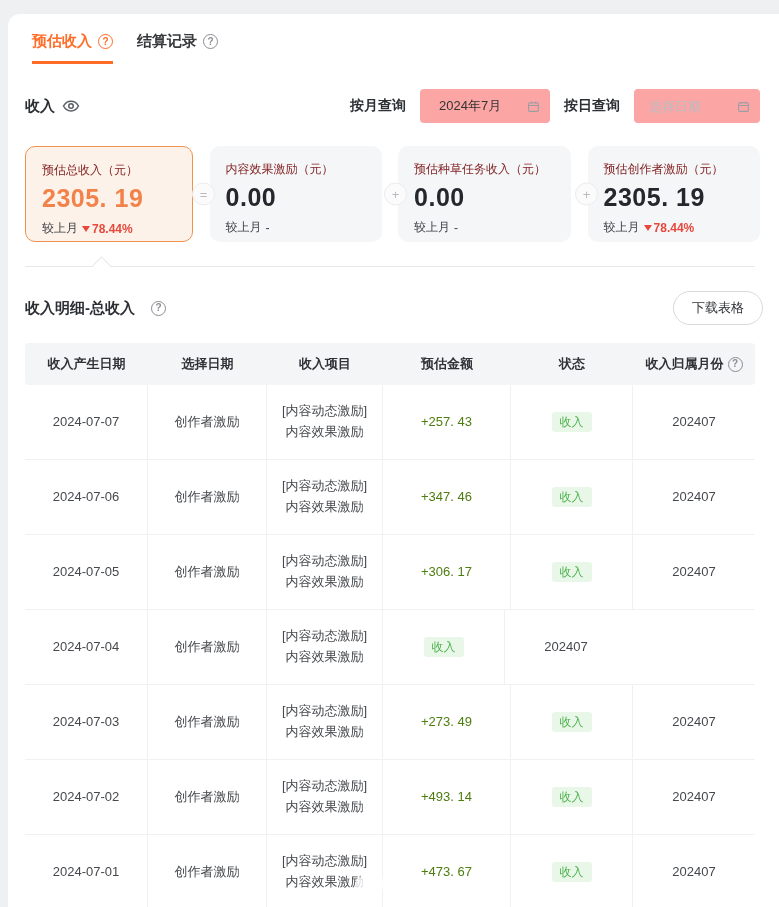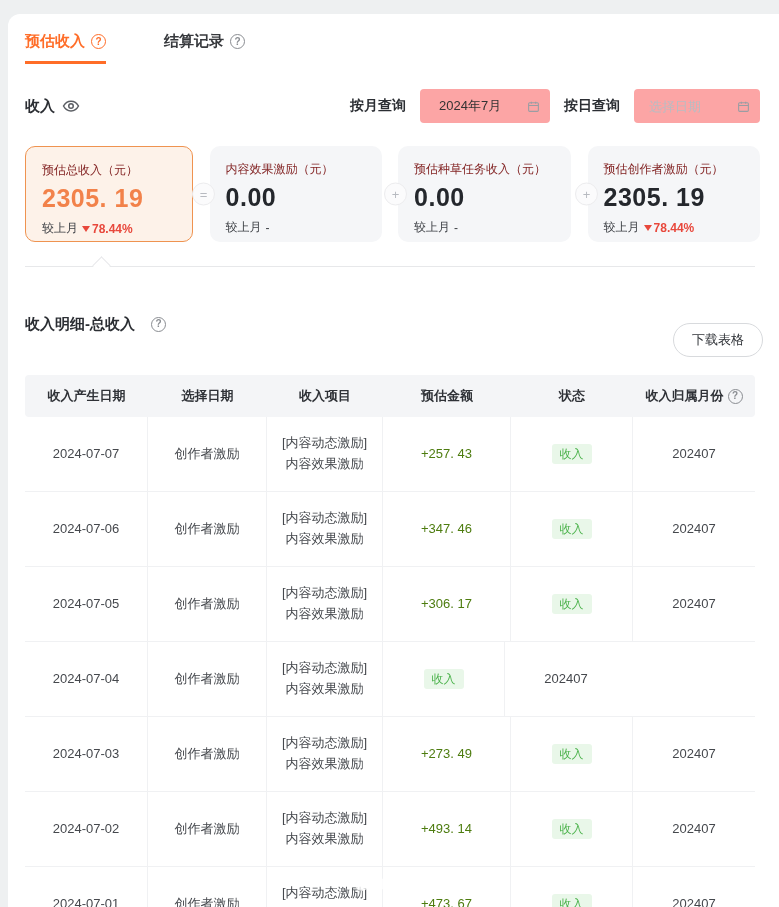--- a/index.html
+++ b/index.html
@@ -20,21 +20,21 @@
   .panel{
     position:relative;
     margin:14px 0 0 8px;
     width:771px;height:893px;
     background:#fff;
     border-radius:12px 0 0 0;
     padding:18px 19px 0 17px;
     overflow:hidden;
   }
   
-  .tabs{display:flex;gap:58px;align-items:flex-start;}
+  .tabs{display:flex;gap:24px;align-items:flex-start;margin-left:7px;}
   .tab{display:flex;align-items:center;gap:6px;font-size:15px;font-weight:700;cursor:pointer;padding-bottom:10px;}
   .tab.active{color:var(--accent);border-bottom:3px solid var(--accent);}
   .tab.inactive{color:#37393d;}
   .qicon{
     display:inline-flex;align-items:center;justify-content:center;
     width:15px;height:15px;border:1.4px solid currentColor;border-radius:50%;
     font-size:10px;font-weight:700;line-height:1;
   }
   .qicon.gray{color:#8a8d92;}
   
@@ -86,21 +86,20 @@
     background:#fff;border-top:1px solid #e7e8ea;border-left:1px solid #e7e8ea;
     transform:rotate(45deg);
   }
   
   .detail-row{margin-top:24px;display:flex;align-items:center;justify-content:space-between;width:738px;}
   .detail-title{display:flex;align-items:center;gap:16px;font-size:15px;font-weight:700;color:#2b2e33;}
   .download-btn{
     background:#fff;border:1px solid #d8dadd;border-radius:17px;
     padding:7px 18px;font-size:13px;color:#2f3237;cursor:pointer;
     font-family:"Liberation Sans","DejaVu Sans",sans-serif;
-    margin-top:32px;
   }
   
   .table{margin-top:18px;width:730px;}
   .thead{display:flex;background:#f4f5f7;border-radius:4px;height:42px;align-items:center;}
   .th{font-size:13px;font-weight:700;color:#2f3237;text-align:center;display:flex;align-items:center;justify-content:center;gap:4px;}
   .trow{display:flex;height:75px;border-bottom:1px solid var(--line);}
   .td{display:flex;flex-direction:column;align-items:center;justify-content:center;font-size:13px;color:#45484d;border-right:1px solid var(--line);text-align:center;line-height:1.6;}
   .td:last-child{border-right:none;}
   .col1{width:123px;} .col2{width:119px;} .col3{width:116px;}
   .col4{width:128px;} .col5{width:122px;} .col6{width:122px;}

